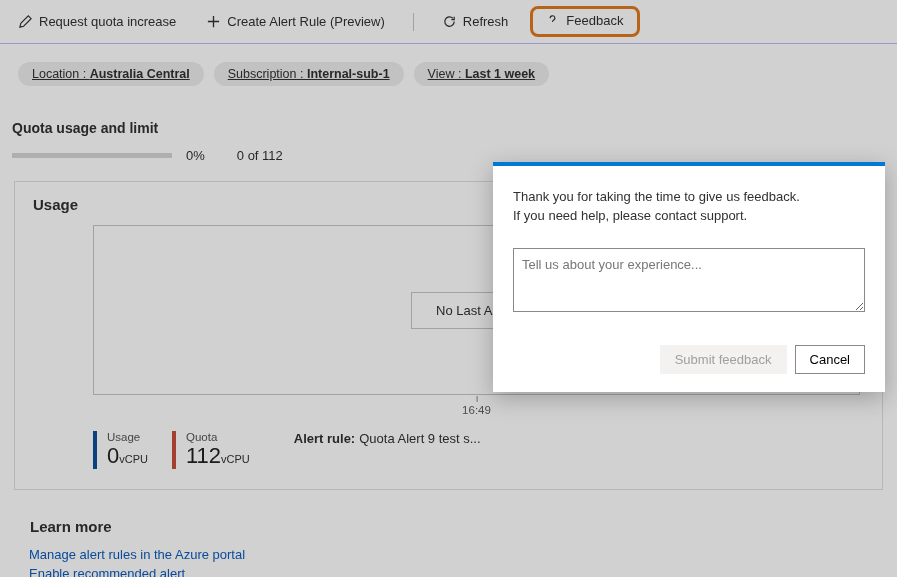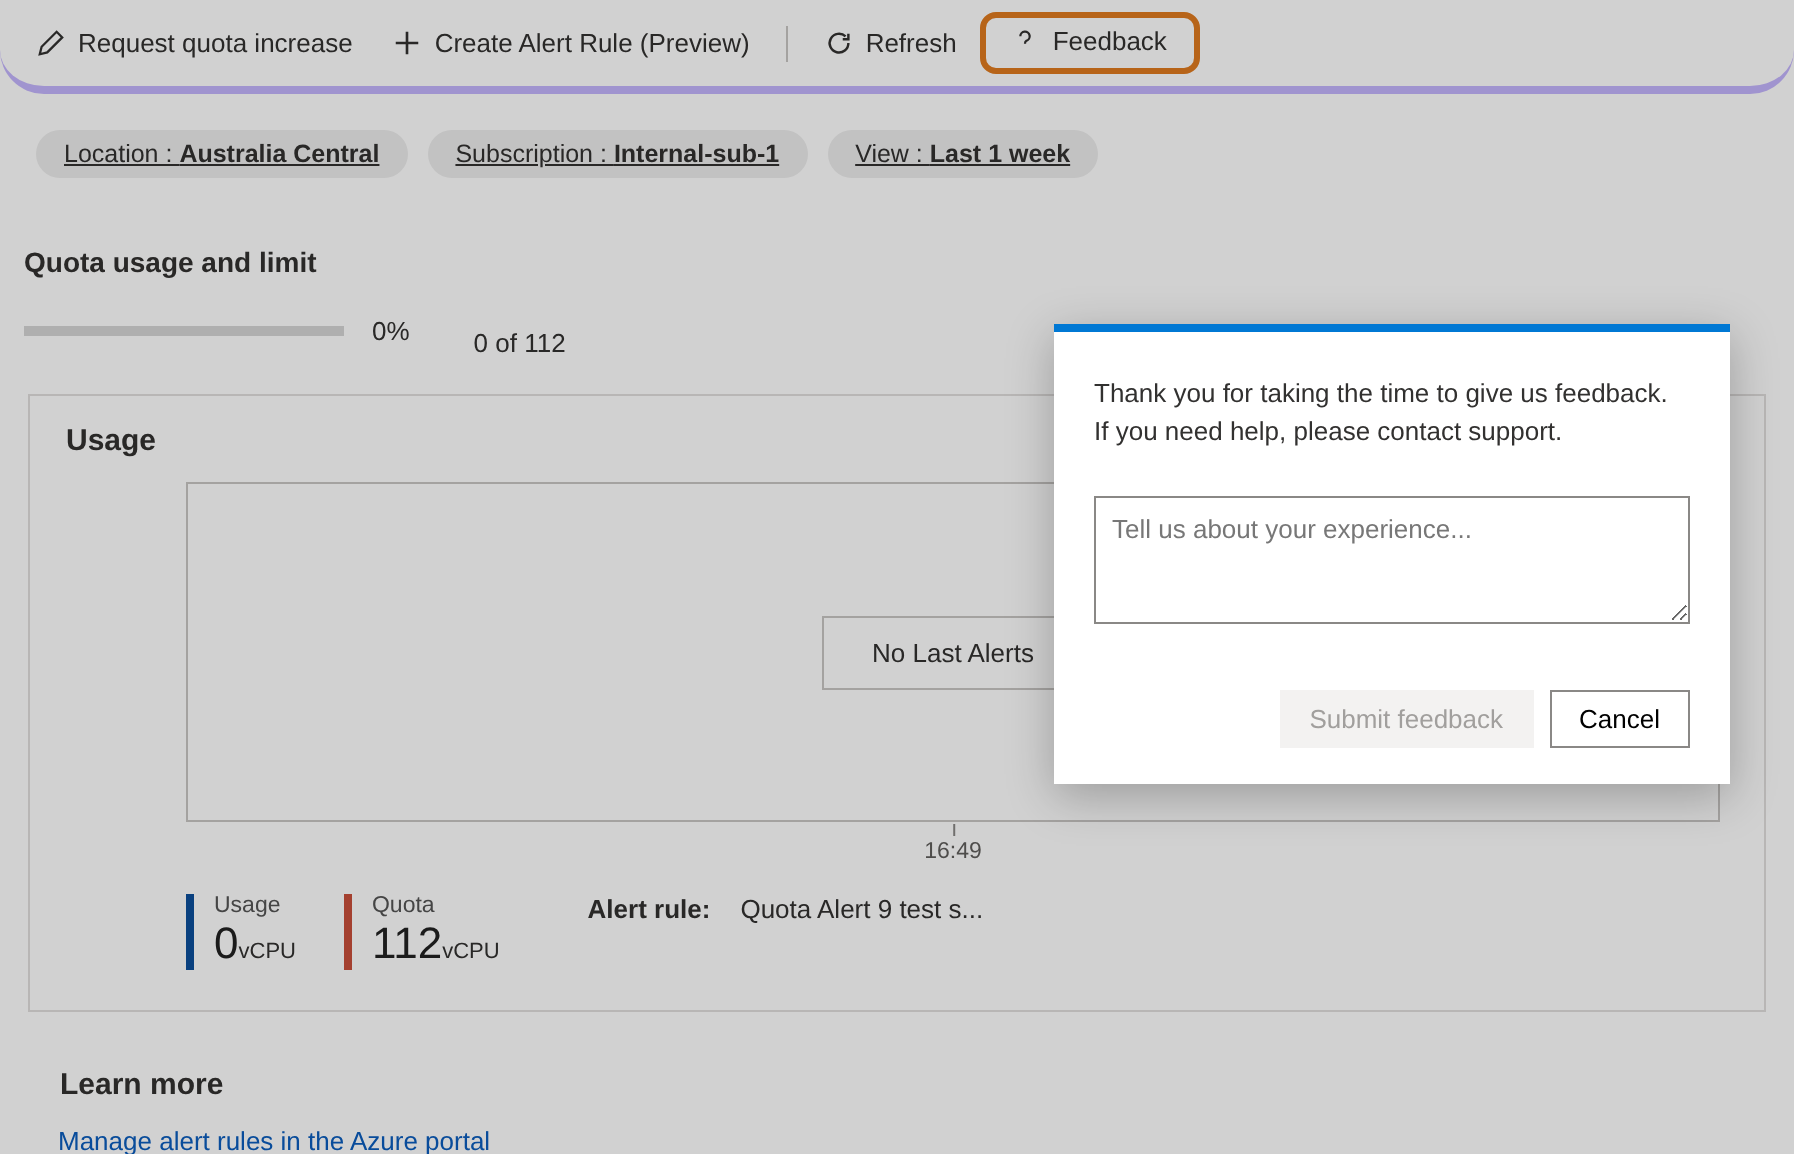--- a/index.html
+++ b/index.html
@@ -17,24 +17,23 @@
       position: absolute;
       inset: 0;
       background: rgba(0,0,0,0.18);
       z-index: 50;
       pointer-events: none;
     }
     
     .toolbar {
       display: flex;
       align-items: center;
-      gap: 4px;
+      gap: 14px;
       padding: 6px 10px;
-      border-bottom: 4px solid #c4b5fd;
-      border-radius: 22px;
+      border-bottom: 1px solid #c4b5fd;
     }
     .tb-btn {
       display: flex;
       align-items: center;
       gap: 6px;
       padding: 4px 8px;
       color: #323130;
       cursor: pointer;
       font-size: 13px;
     }
@@ -125,41 +124,41 @@
     .metric {
       border-left:4px solid;
       padding-left:10px;
     }
     .metric.usage-m { border-color:#0b4f9c; }
     .metric.quota-m { border-color:#c94f3a; }
     .metric .mlabel { font-size:11.5px; color:#555; }
     .metric .mval { font-size:22px; font-weight:400; color:#222; }
     .metric .munit { font-size:11px; }
     .alert-meta { font-size:13px; color:#323130; }
-    .alert-meta .row { margin-bottom:10px; display:flex; align-items:center; gap:15px;}
+    .alert-meta .row { margin-bottom:10px; display:flex; align-items:center; gap:4px;}
     .dot { width:11px; height:11px; border-radius:50%; background:#0b2b6b; display:inline-block; }
     
     .learn-title {
       font-weight:600;
       font-size:15px;
       padding: 28px 30px 10px 30px;
     }
     .link {
       color:#0b5dbd;
       padding: 2px 29px;
       font-size:13px;
       cursor:pointer;
       display:block;
     }
     
     .panel {
       position:absolute;
       top:162px;
-      right:32px;
-      width:338px;
+      right:12px;
+      width:392px;
       background:#fff;
       box-shadow:0 6px 22px rgba(0,0,0,0.25);
       z-index:100;
       border-top:4px solid #0078d4;
       padding:22px 20px 18px 20px;
     }
     .panel p { font-size:13px; line-height:1.45; margin-bottom:22px; }
     .panel textarea {
       width:100%;
       height:64px;
@@ -241,21 +240,21 @@
   </div>
   <div class="pill">
     <span>View : </span><b>Last 1 week</b>
   </div>
 </div>
 
 <div class="section-title">Quota usage and limit</div>
 <div class="progress-row">
   <div class="progress-bar"></div>
   <span>0%</span>
-  <span style="margin-left:18px;margin-top:13px;">0 of 112</span>
+  <span style="margin-left:18px;">0 of 112</span>
 </div>
 
 <div class="card">
   <h3>Usage</h3>
   <div class="chart-box">
     <div class="alert-banner">No Last Alerts</div>
     <div class="axis-tick">16:49</div>
   </div>
   <div class="legend-row">
     <div class="metric usage-m">

